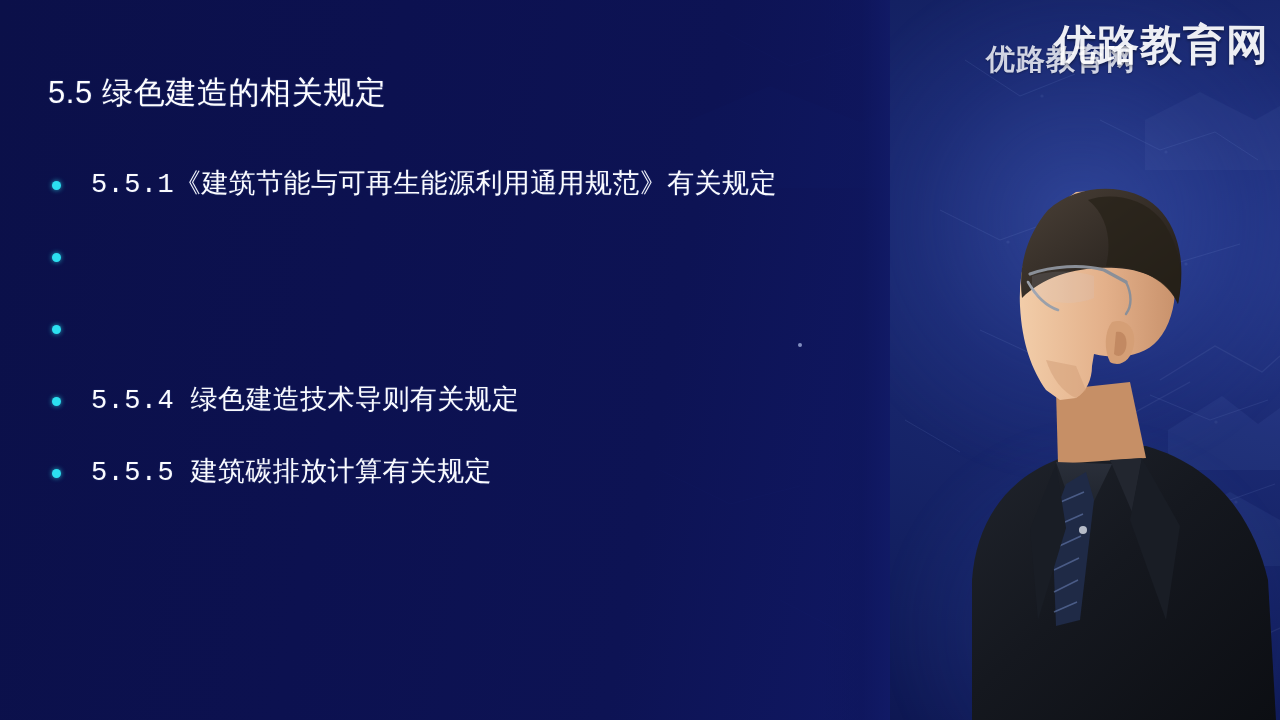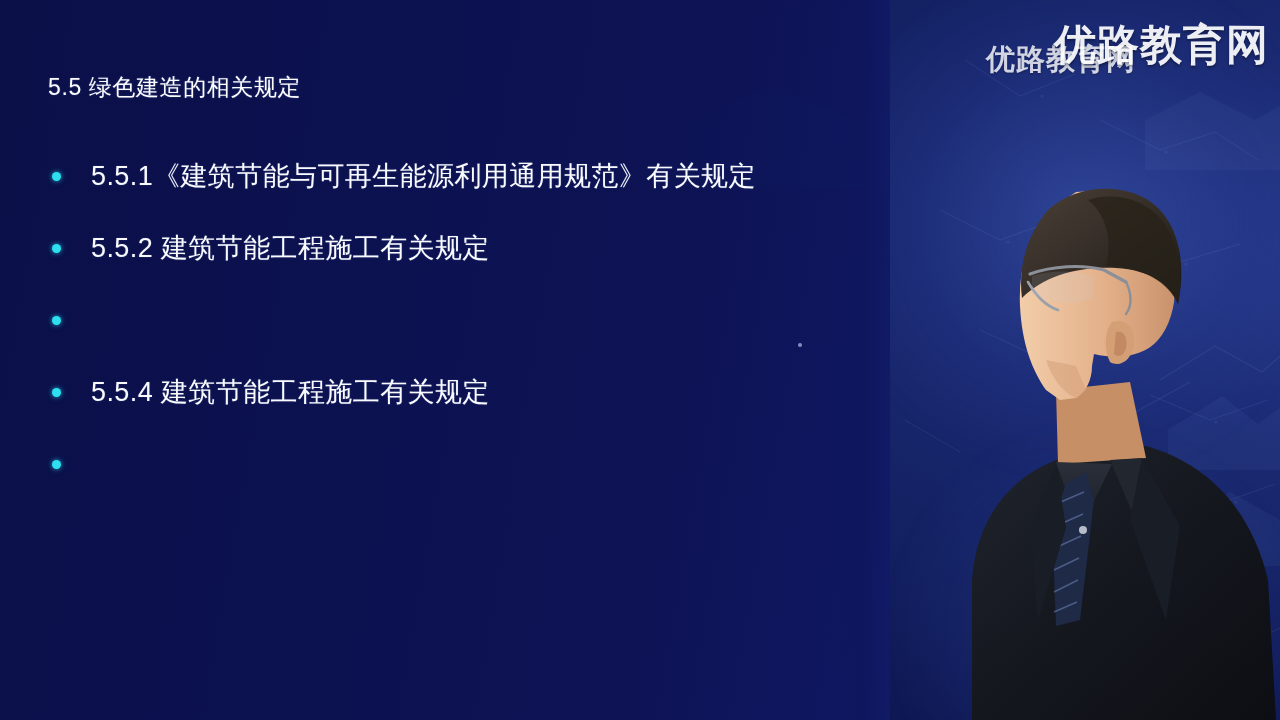--- a/index.html
+++ b/index.html
@@ -69,37 +69,38 @@
   }
 
   
   .slide-content {
     position:absolute;
     left:0; top:0;
     width:890px; height:720px;
     padding:74px 0 0 48px;
   }
   .slide-title {
-    font-size:23px;
+    font-size:31px;
     line-height:1.2;
     font-weight:400;
     color:#fdfdff;
     letter-spacing:.6px;
     text-shadow:0 0 2px rgba(160,190,255,.30);
     white-space:nowrap;
   }
 
   .bullet-list {
     margin-top:57px;
     list-style:none;
   }
   .bullet-item {
     display:flex;
     align-items:flex-start;
     height:72px;
+    font-family:Liberation Mono, monospace;
   }
   .bullet-dot {
     flex:0 0 auto;
     width:9px; height:9px;
     margin:13px 30px 0 4px;
     border-radius:50%;
     background:#2ce0f0;
     box-shadow:0 0 5px rgba(44,224,240,.75);
   }
   .bullet-text {
@@ -223,34 +224,34 @@
 
     <ul class="bullet-list">
 
       <li class="bullet-item">
         <span class="bullet-dot"></span>
         <span class="bullet-text">5.5.1《建筑节能与可再生能源利用通用规范》有关规定</span>
       </li>
 
       <li class="bullet-item">
         <span class="bullet-dot"></span>
-        <span class="bullet-text">5.5.2 建筑节能工程施工有关规定</span>
-      </li>
-
-      <li class="bullet-item">
-        <span class="bullet-dot"></span>
-      </li>
-
-      <li class="bullet-item">
-        <span class="bullet-dot"></span>
-        <span class="bullet-text">5.5.4 建筑节能工程施工有关规定</span>
-      </li>
-
-      <li class="bullet-item">
-        <span class="bullet-dot"></span>
+      </li>
+
+      <li class="bullet-item">
+        <span class="bullet-dot"></span>
+      </li>
+
+      <li class="bullet-item">
+        <span class="bullet-dot"></span>
+        <span class="bullet-text">5.5.4 绿色建造技术导则有关规定</span>
+      </li>
+
+      <li class="bullet-item">
+        <span class="bullet-dot"></span>
+        <span class="bullet-text">5.5.5 建筑碳排放计算有关规定</span>
       </li>
 
     </ul>
   </div>
 
   <div class="stray-dot"></div>
 
   <div class="presenter">
     <svg viewBox="0 0 400 660" preserveAspectRatio="none">
       <defs>

